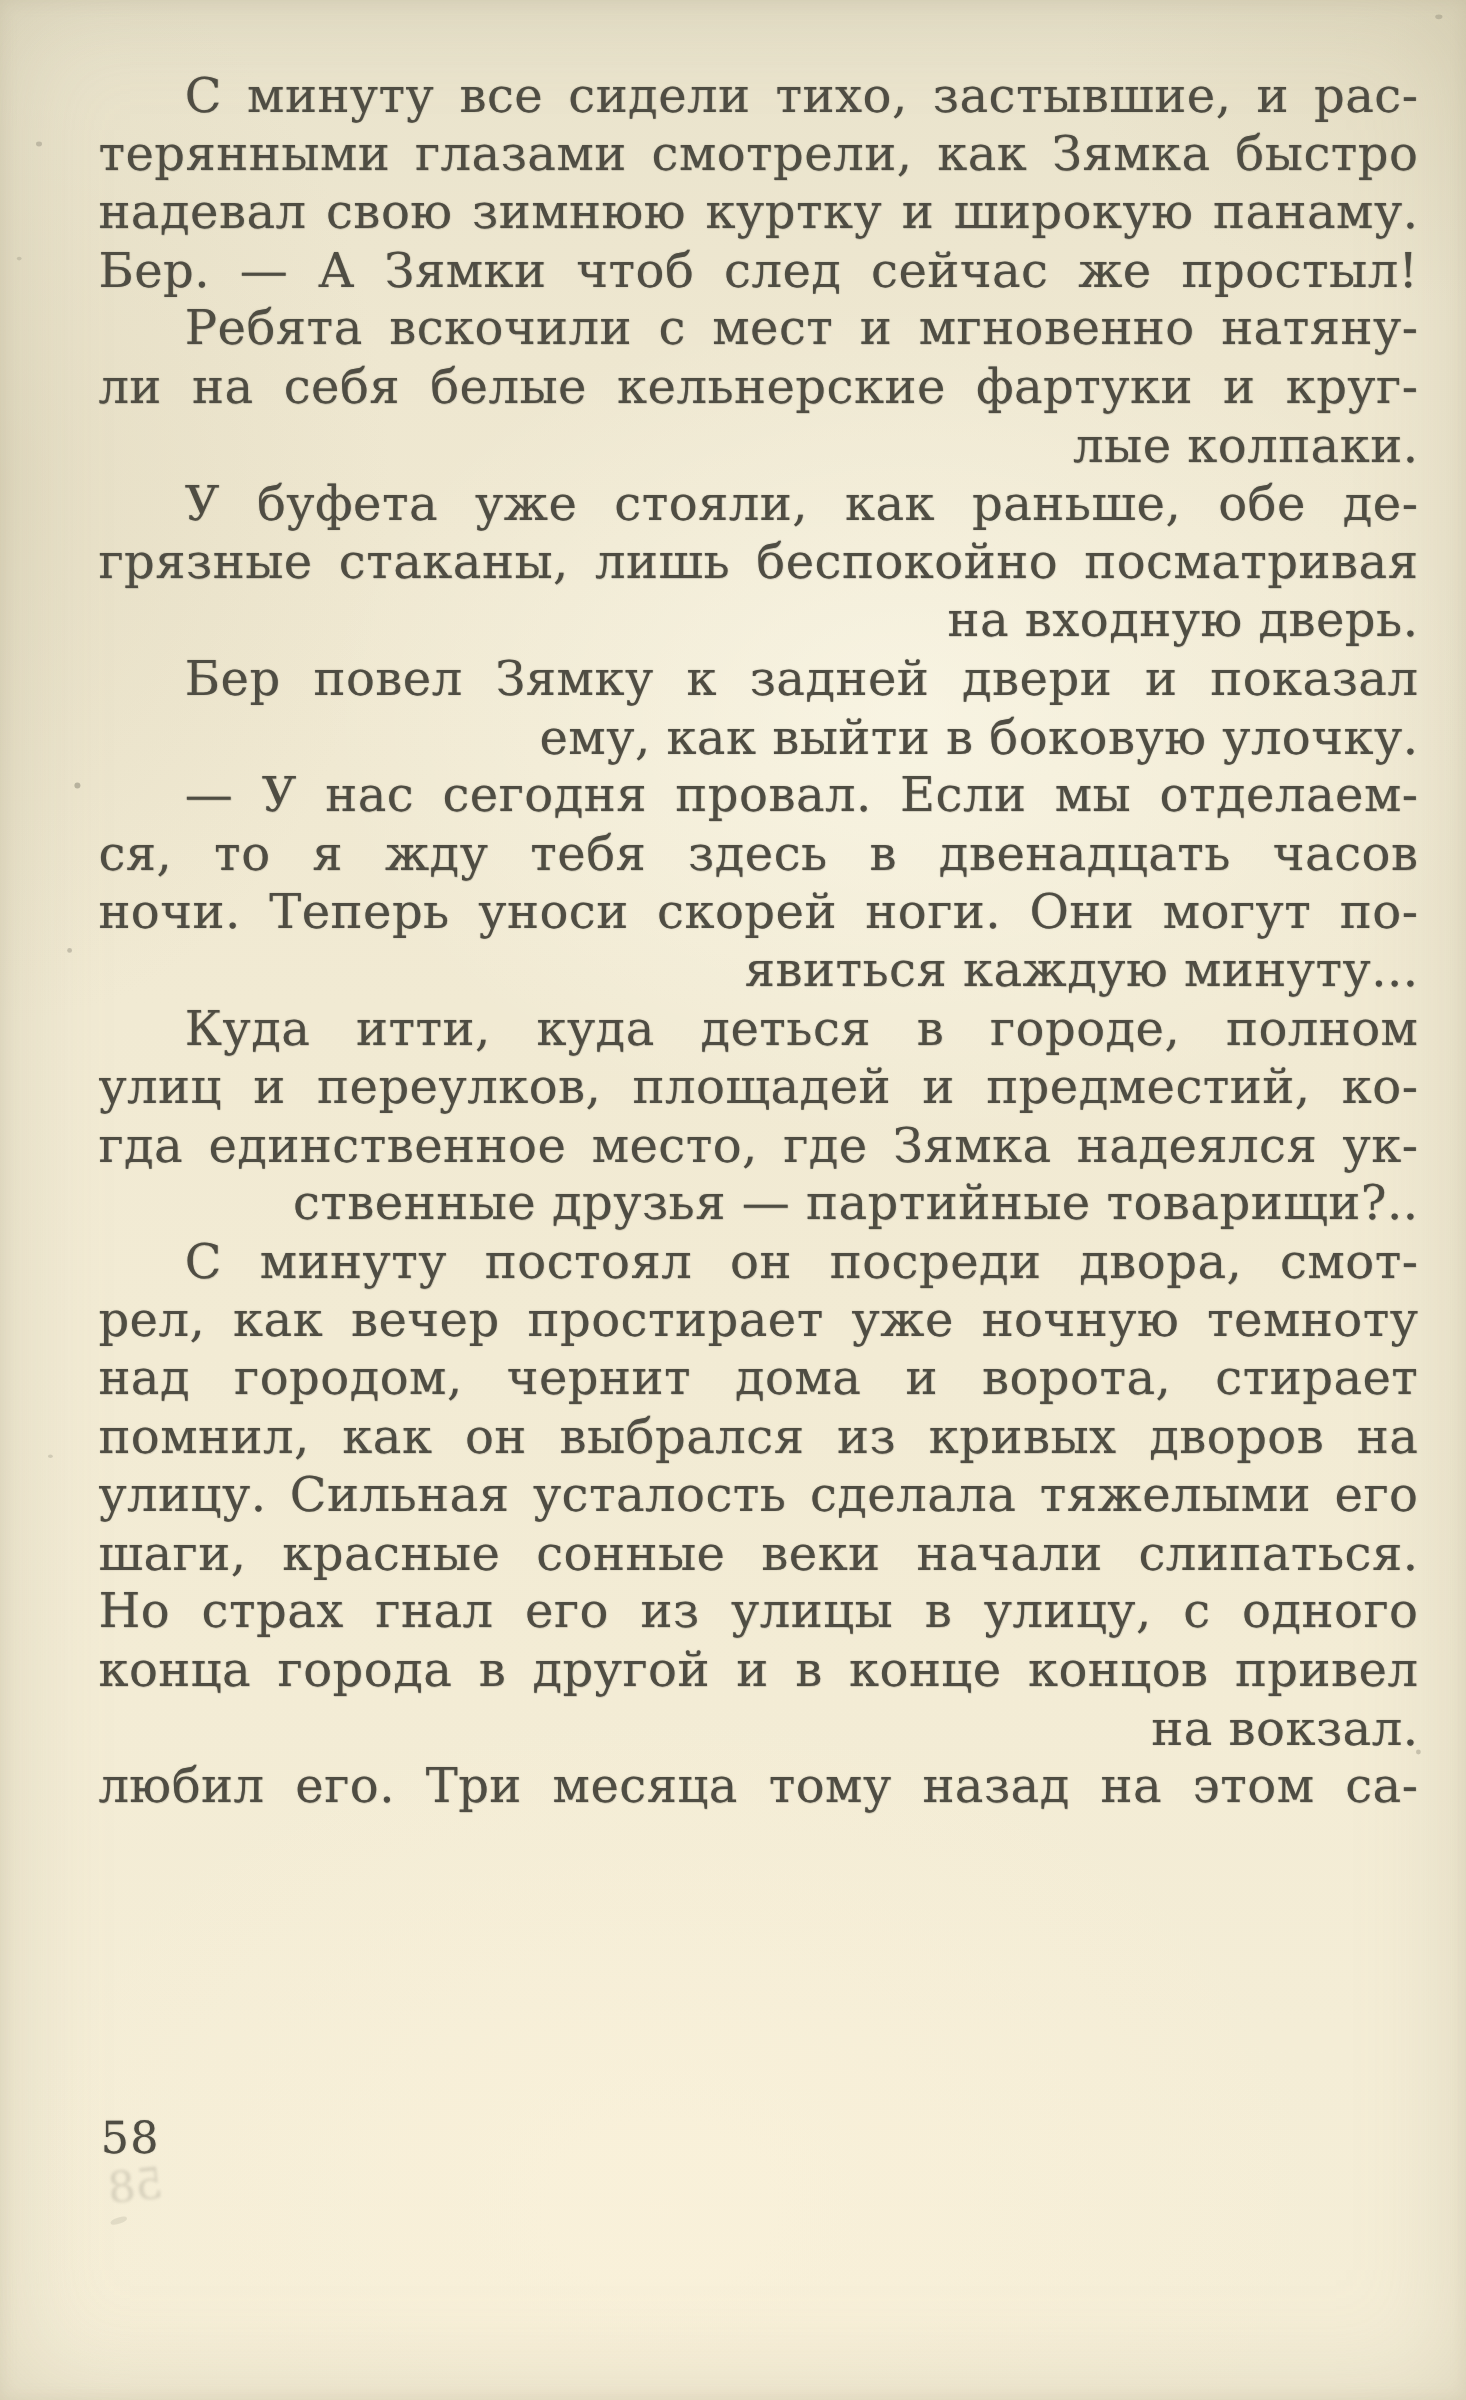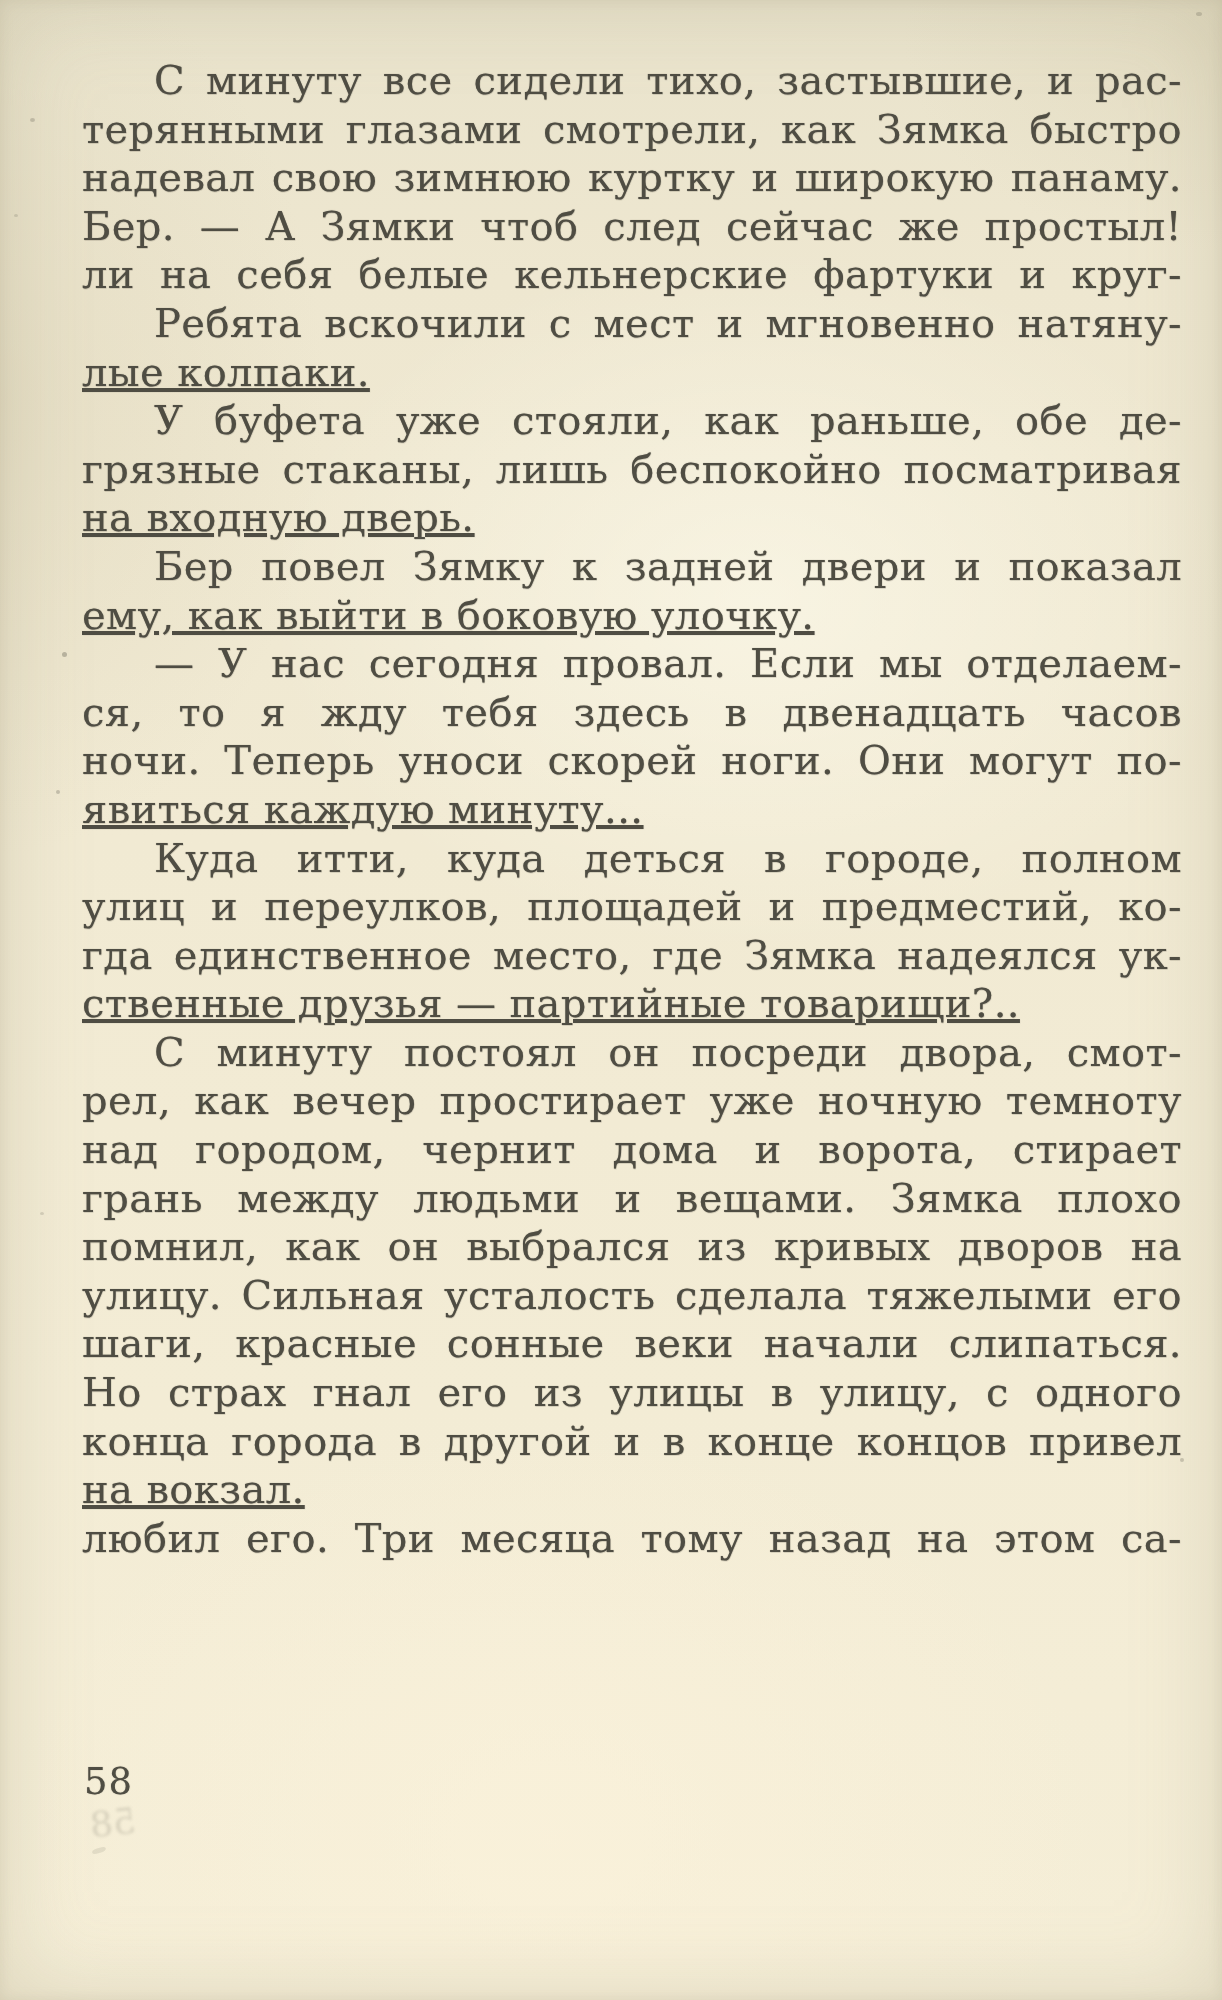--- a/index.html
+++ b/index.html
@@ -37,21 +37,21 @@
     height: 48.6px;
     letter-spacing: 0.4px;
     white-space: pre-wrap;
     text-shadow: 0 0 1px rgba(79,77,66,0.55), 0.5px 0.5px 0 rgba(79,77,66,0.12);
   }
   .line.justify {
     text-align: justify;
     text-align-last: justify;
     text-justify: inter-word;
   }
-  .line.left { text-align: left; text-decoration: underline; }
+  .line.left { text-align: right; }
   .line.indent { padding-left: 72px; }
   .page-number {
     position: absolute;
     left: 84px;
     top: 1760px;
     font-size: 37px;
     letter-spacing: 1px;
     text-shadow: 0 0 1px rgba(79,77,66,0.55);
   }
   .page-number-ghost {
@@ -79,40 +79,39 @@
 </style>
 </head>
 <body>
 
 <div class="page">
   <div class="text-block">
       <div class="line justify indent">С минуту все сидели тихо, застывшие, и рас-</div>
       <div class="line justify">терянными глазами смотрели, как Зямка быстро</div>
       <div class="line justify">надевал свою зимнюю куртку и широкую панаму.</div>
       <div class="line justify">Бер. — А Зямки чтоб след сейчас же простыл!</div>
+      <div class="line justify indent">Ребята вскочили с мест и мгновенно натяну-</div>
       <div class="line justify">ли на себя белые кельнерские фартуки и круг-</div>
-      <div class="line justify indent">Ребята вскочили с мест и мгновенно натяну-</div>
       <div class="line left">лые колпаки.</div>
       <div class="line justify indent">У буфета уже стояли, как раньше, обе де-</div>
       <div class="line justify">грязные стаканы, лишь беспокойно посматривая</div>
       <div class="line left">на входную дверь.</div>
       <div class="line justify indent">Бер повел Зямку к задней двери и показал</div>
       <div class="line left">ему, как выйти в боковую улочку.</div>
       <div class="line justify indent">— У нас сегодня провал. Если мы отделаем-</div>
       <div class="line justify">ся, то я жду тебя здесь в двенадцать часов</div>
       <div class="line justify">ночи. Теперь уноси скорей ноги. Они могут по-</div>
       <div class="line left">явиться каждую минуту...</div>
       <div class="line justify indent">Куда итти, куда деться в городе, полном</div>
       <div class="line justify">улиц и переулков, площадей и предместий, ко-</div>
       <div class="line justify">гда единственное место, где Зямка надеялся ук-</div>
       <div class="line left">ственные друзья — партийные товарищи?..</div>
       <div class="line justify indent">С минуту постоял он посреди двора, смот-</div>
       <div class="line justify">рел, как вечер простирает уже ночную темноту</div>
       <div class="line justify">над городом, чернит дома и ворота, стирает</div>
-      <div class="line justify">грань между людьми и вещами. Зямка плохо</div>
       <div class="line justify">помнил, как он выбрался из кривых дворов на</div>
       <div class="line justify">улицу. Сильная усталость сделала тяжелыми его</div>
       <div class="line justify">шаги, красные сонные веки начали слипаться.</div>
       <div class="line justify">Но страх гнал его из улицы в улицу, с одного</div>
       <div class="line justify">конца города в другой и в конце концов привел</div>
       <div class="line left">на вокзал.</div>
       <div class="line justify">любил его. Три месяца тому назад на этом са-</div>
     </div>
   <div class="page-number">58</div>
   <div class="page-number-ghost">58</div>

